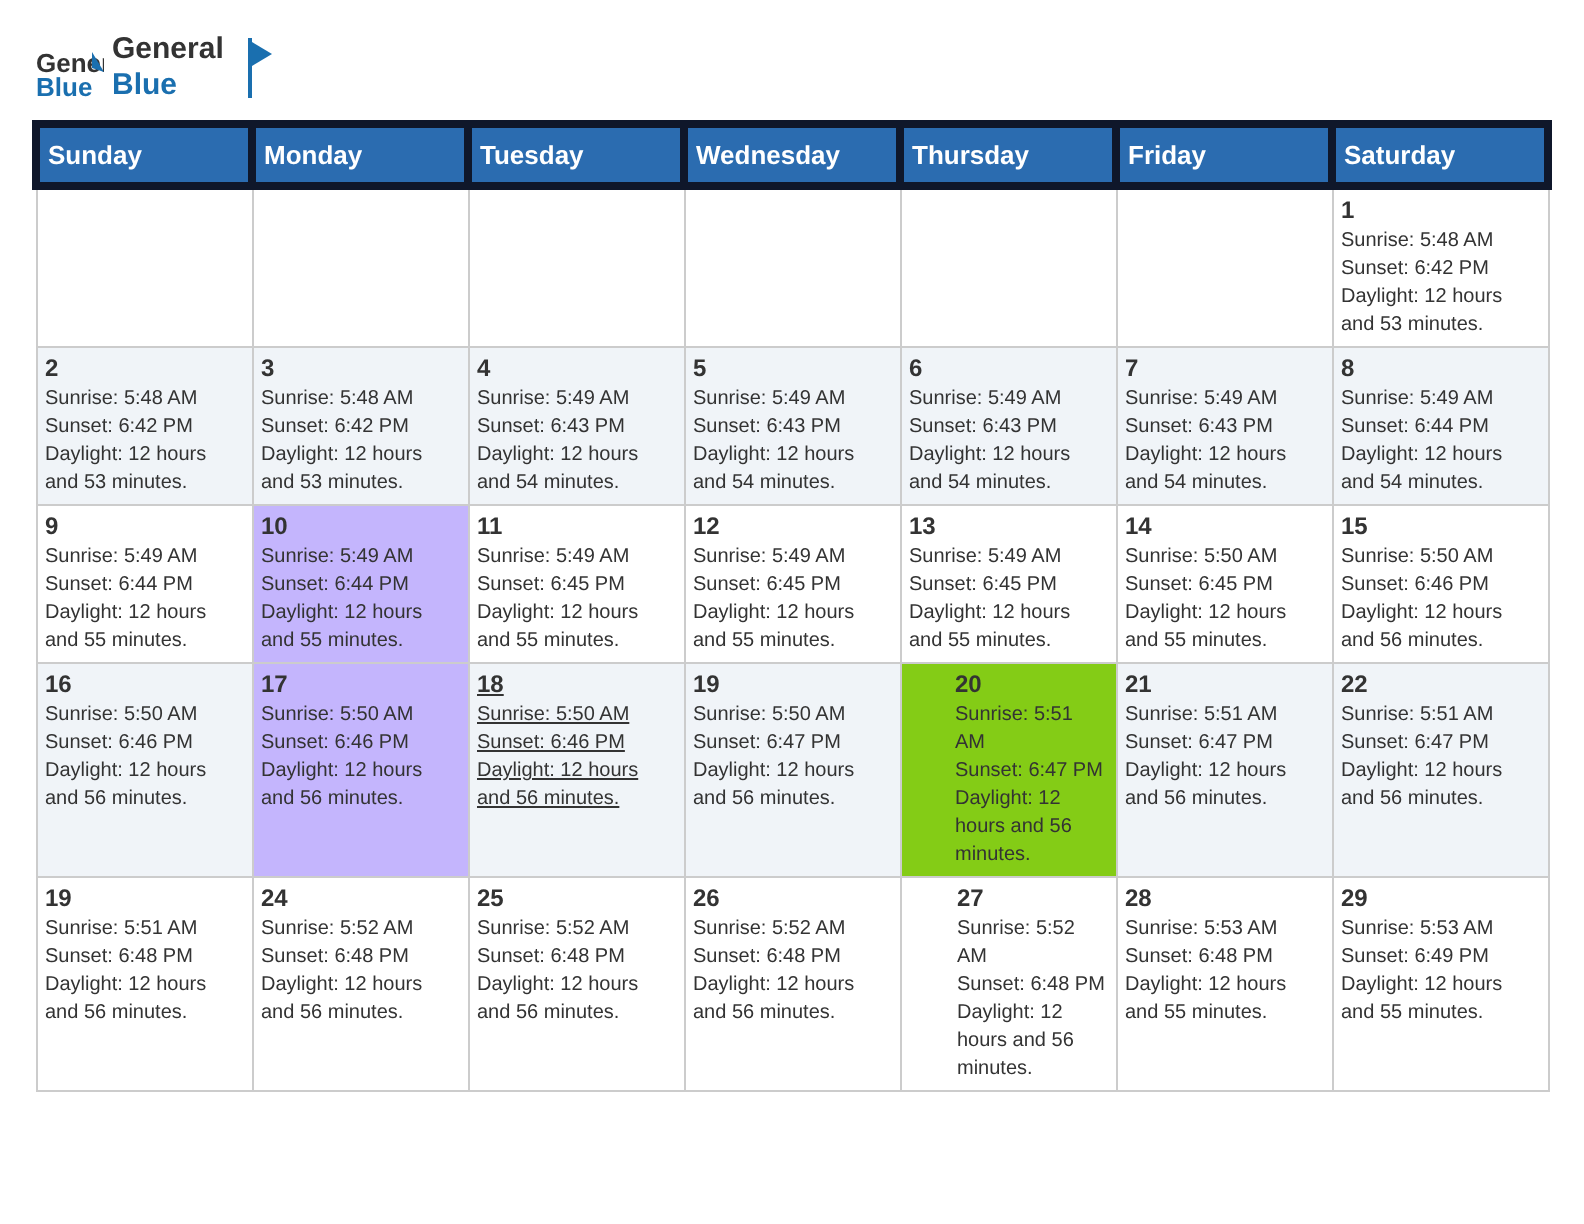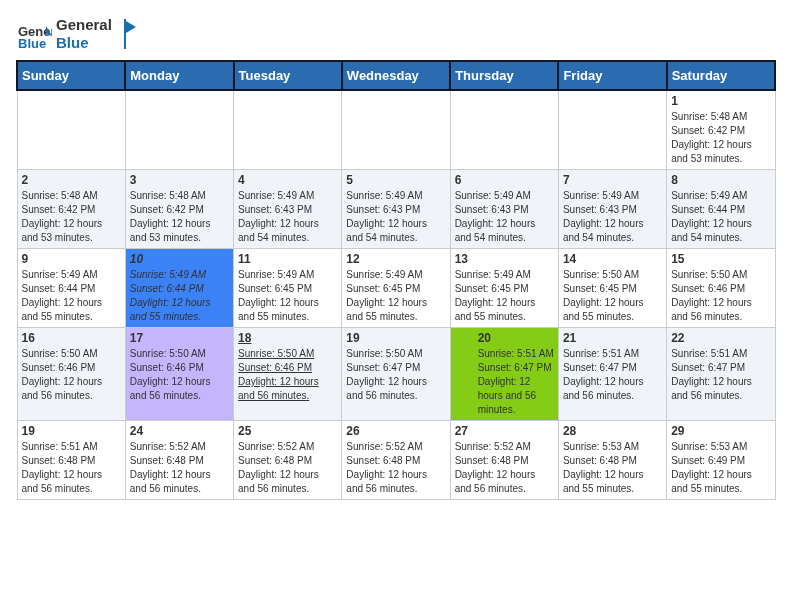--- a/index.html
+++ b/index.html
@@ -42,21 +42,21 @@
       border-collapse: collapse;
       border: 1px solid #ccc;
     }
     .calendar th {
       background-color: #2b6cb0;
       color: #fff;
       font-size: 13px;
       font-weight: bold;
       padding: 6px 4px;
       text-align: left;
-      border: 2px solid #0f172a;
+      border: 4px solid #0f172a;
     }
     .calendar td {
       vertical-align: top;
       border: 1px solid #ccc;
       padding: 3px 4px;
       width: calc(100% / 7);
       min-height: 80px;
       font-size: 10.5px;
       color: #333;
       background: #fff;
@@ -178,21 +178,21 @@
 Daylight: 12 hours and 54 minutes.</div>
         </td>
       </tr>
       <tr>
         <td style="background-color: rgb(255, 255, 255);">
           <span class="day-number">9</span>
           <div class="day-info" style="white-space: pre-line;">Sunrise: 5:49 AM
 Sunset: 6:44 PM
 Daylight: 12 hours and 55 minutes.</div>
         </td>
-        <td style="background-color: #3b82f6; font-style: italic;">
+        <td style="background-color: #c4b5fd;">
           <span class="day-number">10</span>
           <div class="day-info" style="white-space: pre-line;">Sunrise: 5:49 AM
 Sunset: 6:44 PM
 Daylight: 12 hours and 55 minutes.</div>
         </td>
         <td style="background-color: rgb(255, 255, 255);">
           <span class="day-number">11</span>
           <div class="day-info" style="white-space: pre-line;">Sunrise: 5:49 AM
 Sunset: 6:45 PM
 Daylight: 12 hours and 55 minutes.</div>
@@ -284,21 +284,21 @@
           <div class="day-info" style="white-space: pre-line;">Sunrise: 5:52 AM
 Sunset: 6:48 PM
 Daylight: 12 hours and 56 minutes.</div>
         </td>
         <td style="background-color: rgb(255, 255, 255);">
           <span class="day-number">26</span>
           <div class="day-info" style="white-space: pre-line;">Sunrise: 5:52 AM
 Sunset: 6:48 PM
 Daylight: 12 hours and 56 minutes.</div>
         </td>
-        <td style="background-color: rgb(255, 255, 255);">
+        <td style="background-color: rgb(255, 255, 255); padding-left: 28px;">
           <span class="day-number">27</span>
           <div class="day-info" style="white-space: pre-line;">Sunrise: 5:52 AM
 Sunset: 6:48 PM
 Daylight: 12 hours and 56 minutes.</div>
         </td>
         <td style="background-color: rgb(255, 255, 255);">
           <span class="day-number">28</span>
           <div class="day-info" style="white-space: pre-line;">Sunrise: 5:53 AM
 Sunset: 6:48 PM
 Daylight: 12 hours and 55 minutes.</div>

